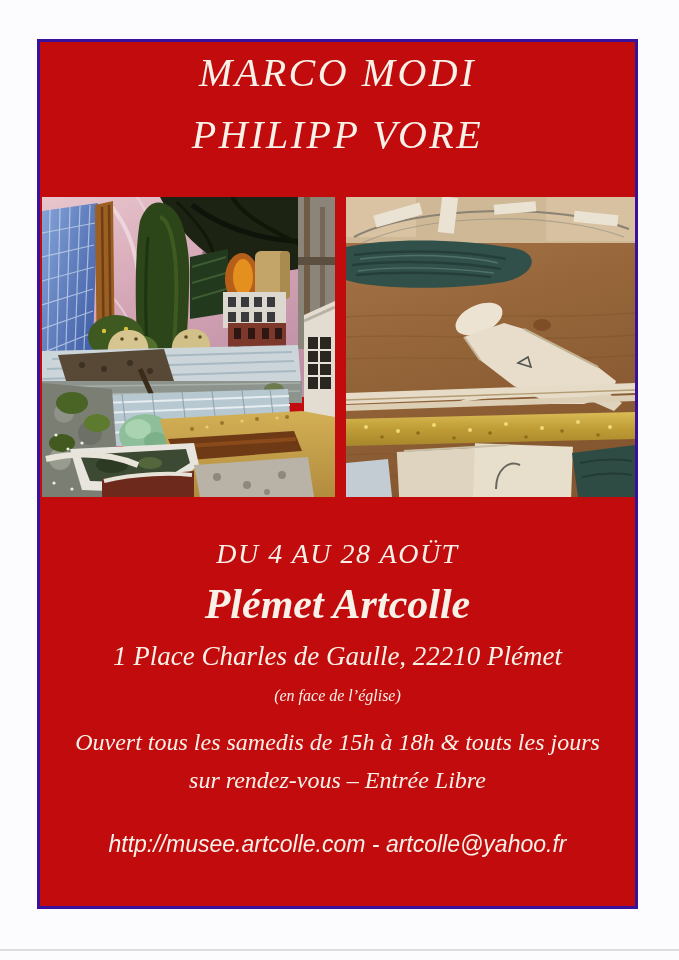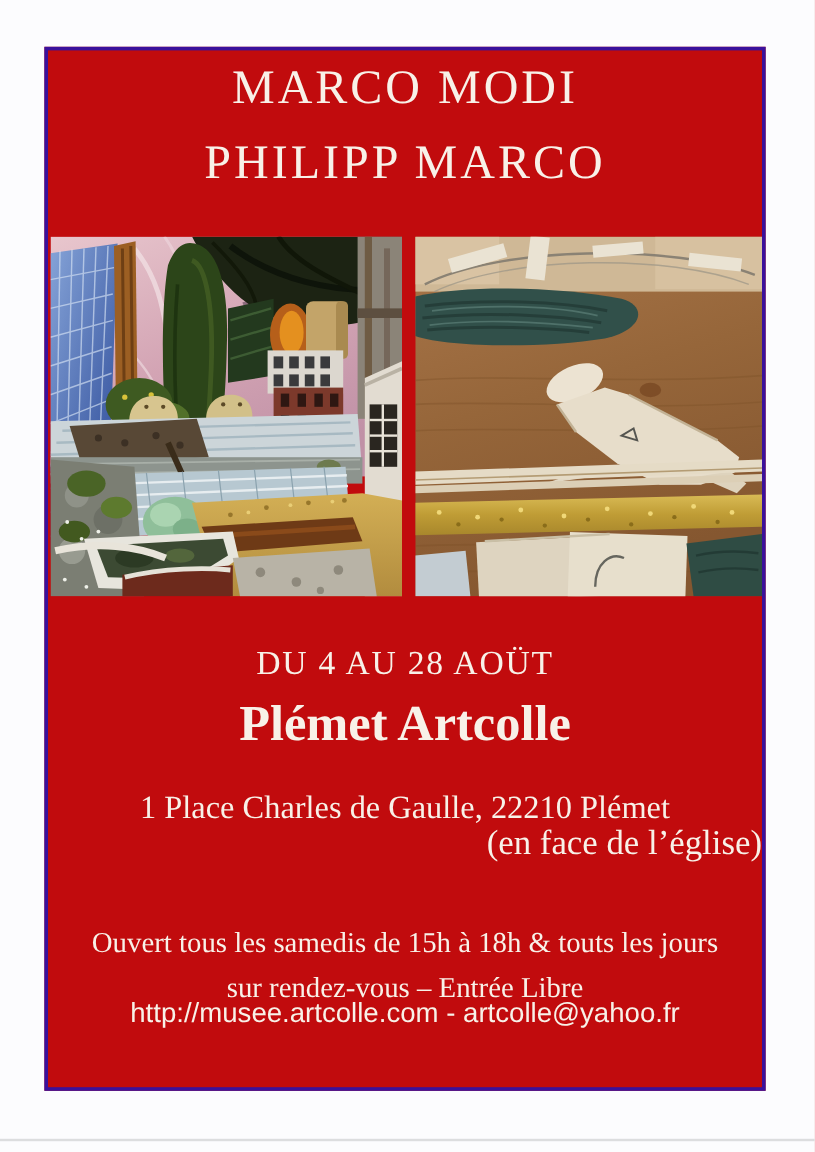--- a/index.html
+++ b/index.html
@@ -3,62 +3,62 @@
 <meta charset="utf-8">
 <style>
   html,body{margin:0;padding:0;}
   body{
     width:679px;height:960px;
     background:#fdfdfe;
     font-family:"Liberation Serif", serif;
     position:relative;
     overflow:hidden;
   }
-  #screen{position:absolute;inset:0;width:679px;height:960px;background:#fcfcfe;}
+  #screen{position:absolute;inset:0;width:679px;height:960px;background:#fcfcfe;font-style:italic;}
   .poster{
     position:absolute;left:37px;top:39px;
     width:595px;height:864px;
     background:#c10b0d;
     border:3px solid #3a119c;
   }
   .pline{
     position:absolute;left:0;width:100%;
     text-align:center;
     color:#f8f1e8;
     font-family:"Liberation Serif", serif;
     line-height:1.15;
     white-space:nowrap;
   }
   .artist{font-size:40px;letter-spacing:2.5px;font-weight:500;}
   .dates{font-size:28px;letter-spacing:1.5px;font-weight:500;}
   .venue{font-size:42px;font-weight:bold;}
-  .address{font-size:27px;margin-top:17px;}
-  .note{font-size:29px;text-align:right;}
-  .hours{font-size:24px;margin-top:44px;}
+  .address{font-size:27px;}
+  .note{font-size:16px;}
+  .hours{font-size:24px;}
   .sans{font-family:"Liberation Sans", sans-serif;}
   .contact{font-size:23px;}
   .phone{font-size:24px;letter-spacing:1px;}
   .art-row{position:absolute;top:155px;left:0;width:100%;height:300px;}
   .artwork{position:absolute;top:0;height:300px;overflow:hidden;}
   .artwork svg{display:block;}
   #art-left{left:2px;width:293px;}
   #art-right{left:306px;width:289px;}
   .bottom-rule{
     position:absolute;left:0;top:949px;width:679px;height:2px;
     background:#dcdddf;
   }
 </style>
 </head>
 <body>
 
 <div id="screen">
   <div class="poster">
 
     <div class="pline artist" style="top:8px">MARCO MODI</div>
-    <div class="pline artist" style="top:70px">PHILIPP MARCO</div>
+    <div class="pline artist" style="top:70px">PHILIPP VORE</div>
 
     <div class="art-row">
 
       <div class="artwork" id="art-left">
         <svg width="293" height="300" viewBox="0 0 293 300">
           <defs>
             <linearGradient id="sky" x1="0" y1="0" x2="0.6" y2="1">
               <stop offset="0" stop-color="#e8c6cd"></stop>
                 <stop offset="0.55" stop-color="#d3a4b4"></stop>
                 <stop offset="1" stop-color="#c091a6"></stop>

